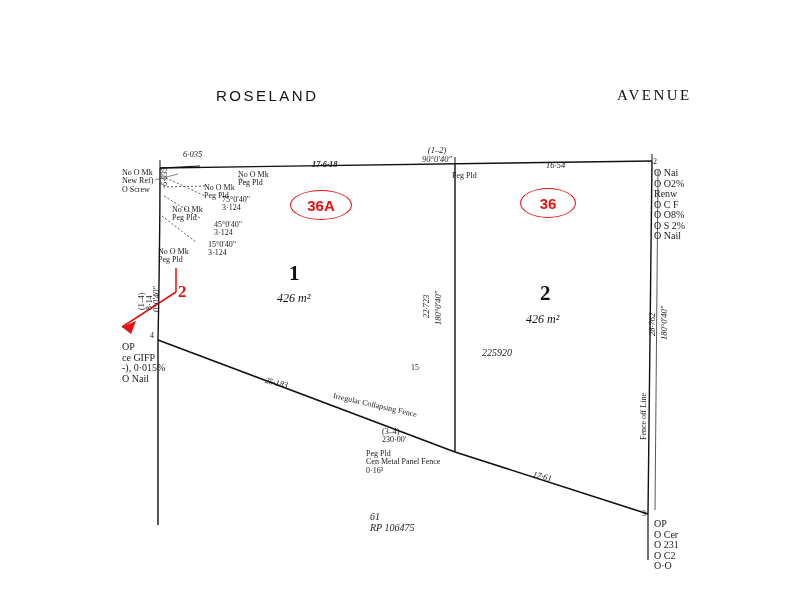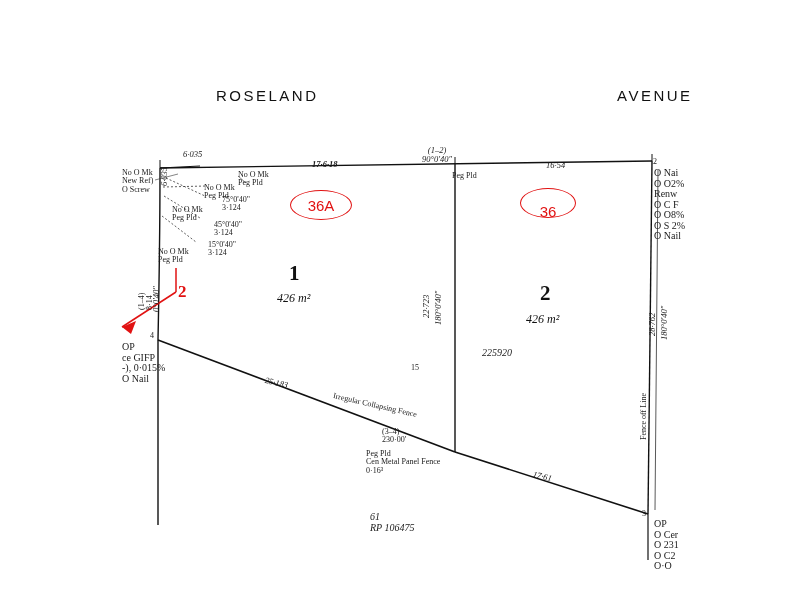--- a/index.html
+++ b/index.html
@@ -62,21 +62,21 @@
   .ellipse {
     position: absolute;
     border: 1.6px solid #e11212;
     border-radius: 50%;
     box-sizing: border-box;
   }
   .ell-text {
     position: absolute;
     color: #e11212;
     font-family: "Liberation Sans", sans-serif;
-    font-weight: normal;
+    font-weight: bold;
     font-size: 15px;
     display: flex;
     align-items: center;
     justify-content: center;
   }
   svg.overlay {
     position: absolute;
     left: 0;
     top: 0;
     width: 800px;
@@ -121,32 +121,32 @@
 
     <path d="M 155 180 L 178 174" stroke="#333" stroke-width="0.6" fill="none"></path>
     <path d="M 246 183 L 238 176" stroke="#333" stroke-width="0.6" fill="none"></path>
 
     <path d="M 122 327 L 176 292" stroke="#e11212" stroke-width="1.5" fill="none"></path>
     <path d="M 122 327 L 136 321 L 131 334 Z" fill="#e11212"></path>
     <path d="M 176 292 L 176 268" stroke="#e11212" stroke-width="1.5" fill="none"></path>
   </svg>
 
   <div class="lbl street" style="left:216px; top:88px;">ROSELAND</div>
-  <div class="lbl street" style="left:617px; top:88px;">AVENUE</div>
+  <div class="lbl street" style="left:617px; top:88px;font-family:Liberation Serif, serif;">AVENUE</div>
 
   <div class="lbl lotnum" style="left:289px; top:262px;">1</div>
   <div class="lbl area" style="left:277px; top:292px;">426 m²</div>
   <div class="lbl lotnum" style="left:540px; top:282px;">2</div>
   <div class="lbl area" style="left:526px; top:313px;">426 m²</div>
 
   <div class="ellipse" style="left:290px; top:190px; width:62px; height:30px;"></div>
   <div class="ell-text" style="left:290px; top:190px; width:62px; height:30px;">36A</div>
 
   <div class="ellipse" style="left:520px; top:188px; width:56px; height:30px;"></div>
-  <div class="ell-text" style="left:520px; top:196px; width:56px; height:30px;">36</div>
+  <div class="ell-text" style="left:520px; top:188px; width:56px; height:30px;">36</div>
 
   <div class="redlabel" style="left:178px; top:282px; font-size:17px;">2</div>
 
   <div class="lbl dim" style="left:183px; top:150px;">6·035</div>
   <div class="lbl dim" style="left:312px; top:160px;font-weight:bold;">17·6·18</div>
   <div class="lbl dim" style="left:422px; top:146px; text-align:center;">(1–2)
 90°0'40"</div>
   <div class="lbl dim" style="left:546px; top:161px;">16·54</div>
   <div class="lbl tiny" style="left:653px; top:158px;">2</div>
   <div class="lbl dim" style="left:160px; top:186px; transform:rotate(-90deg); transform-origin:left top;">6·035</div>

